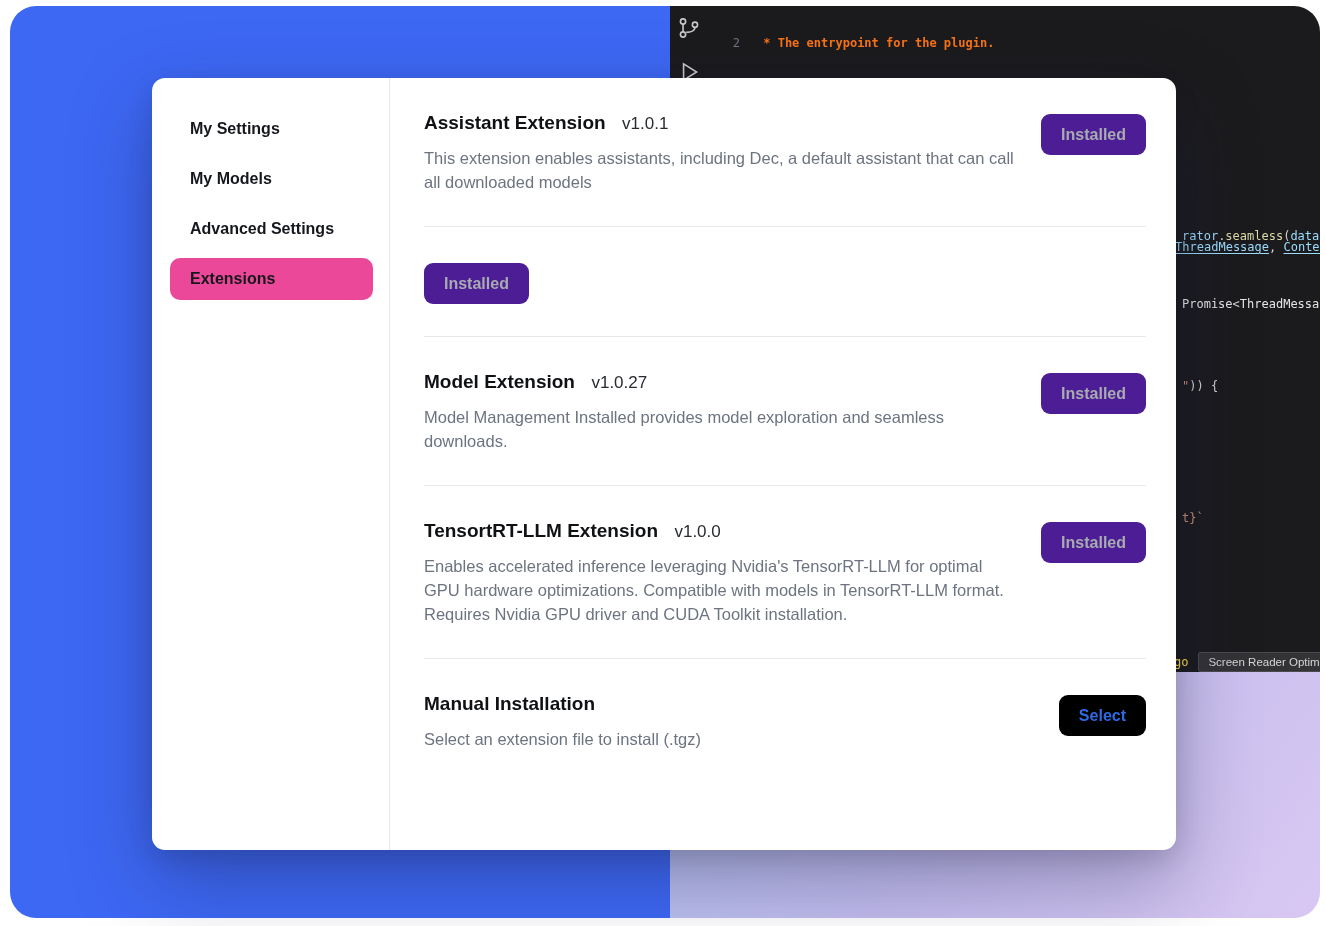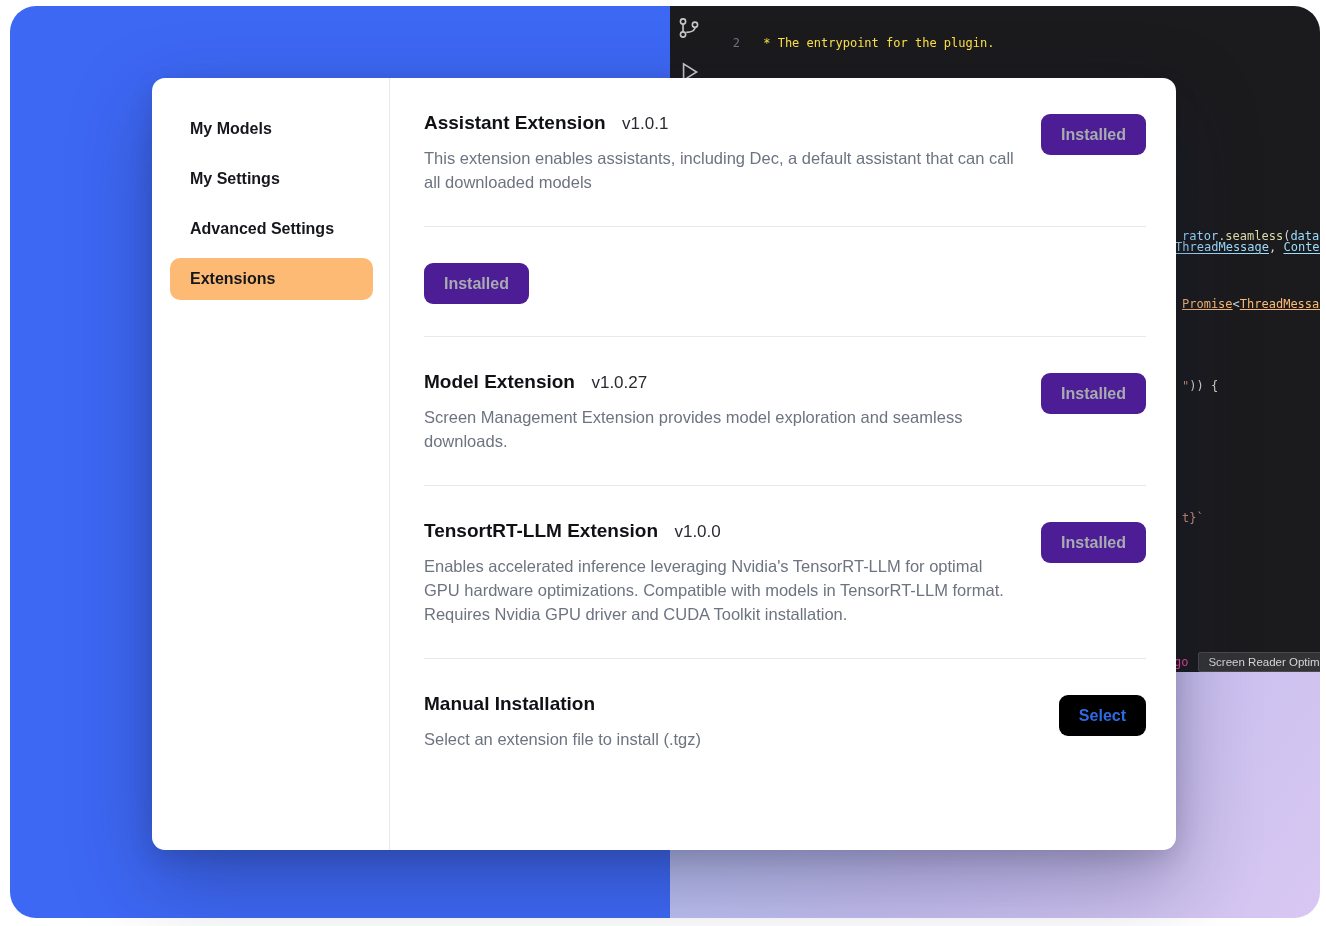--- a/index.html
+++ b/index.html
@@ -39,45 +39,45 @@
 
   .code {
     position: absolute; left: 56px; top: -5px;
     font-family: "DejaVu Sans Mono", "Liberation Mono", monospace;
     font-size: 12px; line-height: 17px; white-space: pre;
   }
   .code-line { display: flex; }
   .ln { width: 14px; text-align: right; color: #6e7681; margin-right: 16px; flex: none; }
   .lc { min-height: 17px; }
 
-  .tok-comment { color: #fde047; }
+  .tok-comment { color: #f97316; font-weight: bold; }
   .tok-keyword { color: #C586C0; }
   .tok-var     { color: #9CDCFE; }
   .tok-var-u   { color: #9CDCFE; text-decoration: underline; text-underline-offset: 2px; }
   .tok-punct   { color: #d4d4d4; }
-  .tok-type    { color: #fdba74; text-decoration: underline; }
+  .tok-type    { color: #e5e5e5; }
   .tok-fn      { color: #DCDCAA; }
   .tok-string  { color: #CE9178; }
 
   .frag {
     position: absolute; left: 512px;
     font-family: "DejaVu Sans Mono", "Liberation Mono", monospace;
     font-size: 12px; white-space: pre;
   }
   .frag-1 { top: 223px; }
   .frag-2 { top: 291px; }
   .frag-3 { top: 373px; }
   .frag-4 { top: 505px; }
 
   .status-row {
     position: absolute; left: 504px; top: 646px;
     display: flex; align-items: center; gap: 10px;
     font-family: "DejaVu Sans Mono", "Liberation Mono", monospace;
   }
-  .status-go { color: #ec4899; font-size: 12px; }
+  .status-go { color: #fde047; font-size: 12px; }
   .status-badge {
     background: #333336; border: 1px solid #4a4a4e; color: #d6d6d6;
     font-family: "Liberation Sans", sans-serif;
     font-size: 11.5px; padding: 3px 9px; border-radius: 2px; white-space: nowrap;
   }
 
   
   .modal {
     position: absolute; left: 152px; top: 78px;
     width: 1024px; height: 772px;
@@ -91,21 +91,21 @@
     border-right: 1px solid #e8e8eb;
     padding: 30px 16px 0 18px;
   }
   .side-item {
     height: 42px; display: flex; align-items: center;
     padding: 0 20px; margin-bottom: 8px;
     border-radius: 10px;
     font-size: 16px; font-weight: 700; color: #15171c;
     cursor: pointer; white-space: nowrap;
   }
-  .side-item.active { background: #fdba74; }
+  .side-item.active { background: #ec4899; }
 
   .content { flex: 1; padding: 0 30px 0 34px; }
 
   .ext-item {
     display: flex; align-items: flex-start; justify-content: space-between;
     padding: 34px 0 32px;
     border-bottom: 1px solid #e8e8eb;
   }
   .ext-item.last { border-bottom: none; }
   .ext-info { max-width: 590px; }
@@ -180,24 +180,24 @@
       <span class="status-badge">Screen Reader Optimize</span>
     </div>
   </div>
 
   <div class="bg-lavender"></div>
 </div>
 
 <div class="modal">
   <div class="sidebar">
     <div class="side-item">
+      <span>My Settings</span>
+    </div>
+    <div class="side-item">
       <span>My Models</span>
-    </div>
-    <div class="side-item">
-      <span>My Settings</span>
     </div>
     <div class="side-item">
       <span>Advanced Settings</span>
     </div>
     <div class="side-item active">
       <span>Extensions</span>
     </div>
   </div>
 
   <div class="content">
@@ -216,21 +216,21 @@
     <div class="ext-item">
       <button class="btn btn-installed">Installed</button>
     </div>
 
     <div class="ext-item">
       <div class="ext-info">
         <div>
           <span class="ext-title">Model Extension</span>
           <span class="ext-version">v1.0.27</span>
         </div>
-        <p class="ext-desc">Screen Management Extension provides model exploration and seamless downloads.</p>
+        <p class="ext-desc">Model Management Installed provides model exploration and seamless downloads.</p>
       </div>
       <button class="btn btn-installed">Installed</button>
     </div>
 
     <div class="ext-item">
       <div class="ext-info">
         <div>
           <span class="ext-title">TensortRT-LLM Extension</span>
           <span class="ext-version">v1.0.0</span>
         </div>

